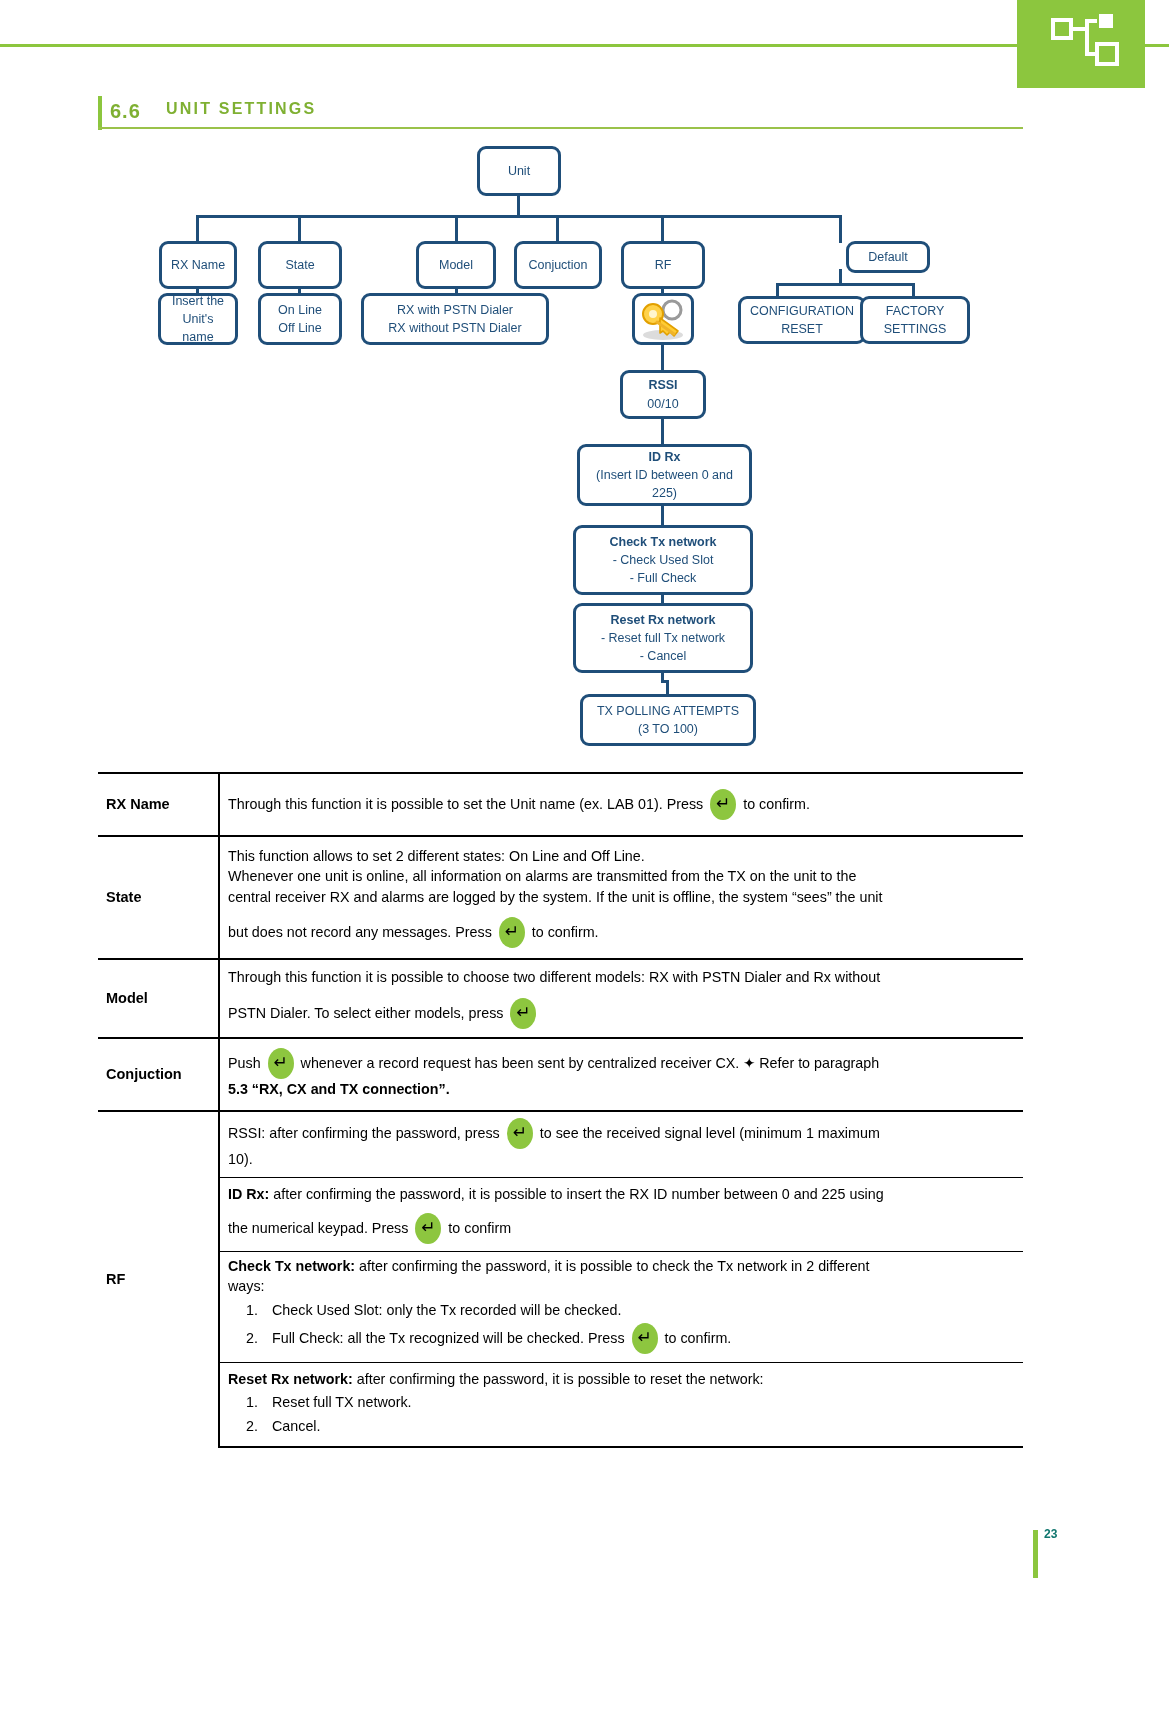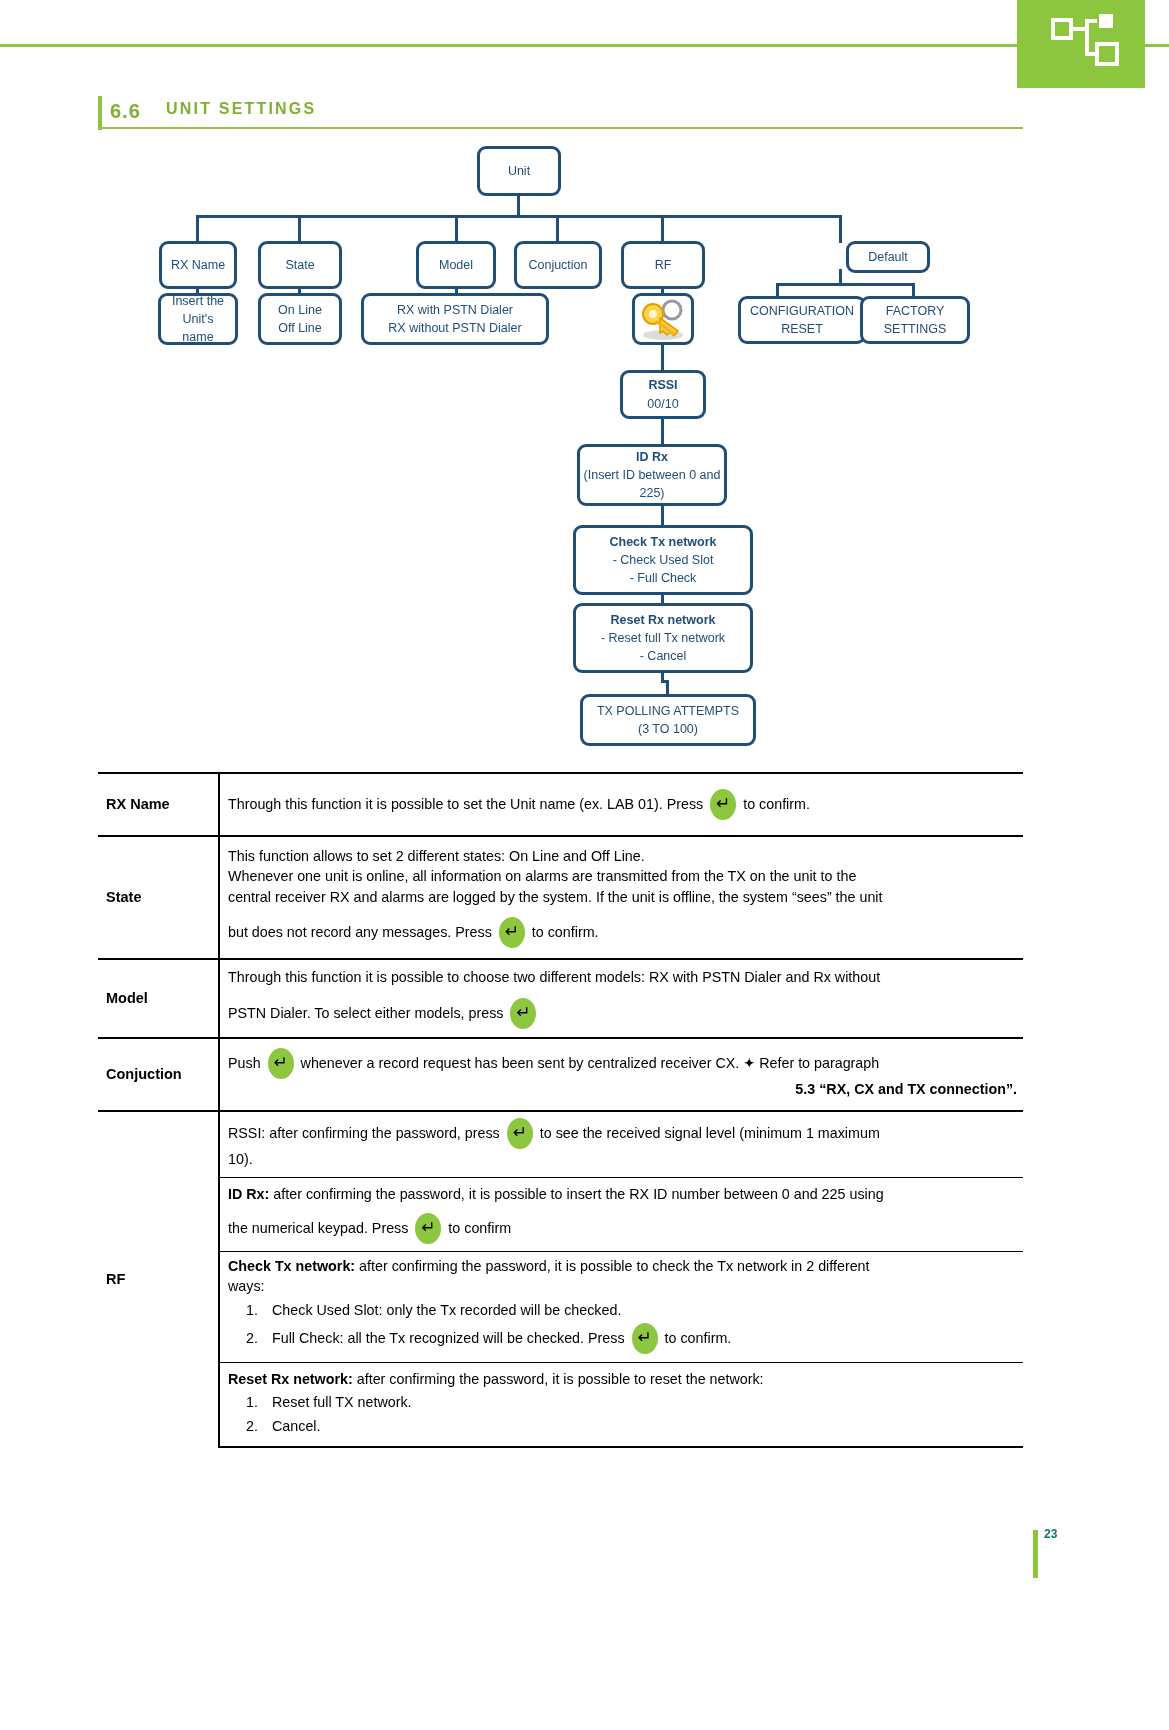--- a/index.html
+++ b/index.html
@@ -226,21 +226,21 @@
   <div class="node" style="left:860px;top:158px;width:110px;height:48px;">
     <span>FACTORY</span>
     <span>SETTINGS</span>
   </div>
 
   <div class="node" style="left:620px;top:232px;width:86px;height:49px;">
     <span class="t1">RSSI</span>
     <span>00/10</span>
   </div>
 
-  <div class="node" style="left:577px;top:306px;width:150px;height:62px;">
+  <div class="node" style="left:577px;top:306px;width:175px;height:62px;">
     <span class="t1">ID Rx</span>
     <span>(Insert ID between 0 and</span>
     <span>225)</span>
   </div>
 
   <div class="node" style="left:573px;top:387px;width:180px;height:70px;">
     <span class="t1">Check Tx network</span>
     <span>- Check Used Slot</span>
     <span>- Full Check</span>
   </div>
@@ -297,21 +297,21 @@
   <tr>
     <td class="lbl-cell thick-top">Conjuction</td>
     <td class="desc thick-top" style="height:62px;">
       <div>
         <span>Push</span>
         <span class="enterkey"><span class="el"></span><span class="ar">↵</span></span>
         <span>whenever a record request has been sent by centralized receiver CX.</span>
         <span>✦</span>
         <span>Refer to paragraph</span>
       </div>
-      <div style="font-weight:bold;text-align:right;">5.3 “RX, CX and TX connection”.</div>
+      <div style="font-weight:bold;">5.3 “RX, CX and TX connection”.</div>
     </td>
   </tr>
 
   <tr>
     <td class="lbl-cell thick-top" rowspan="4">RF</td>
     <td class="desc thick-top" style="height:56px;">
       <div>
         <span>RSSI: after confirming the password, press</span>
         <span class="enterkey"><span class="el"></span><span class="ar">↵</span></span>
         <span>to see the received signal level (minimum 1 maximum</span>

